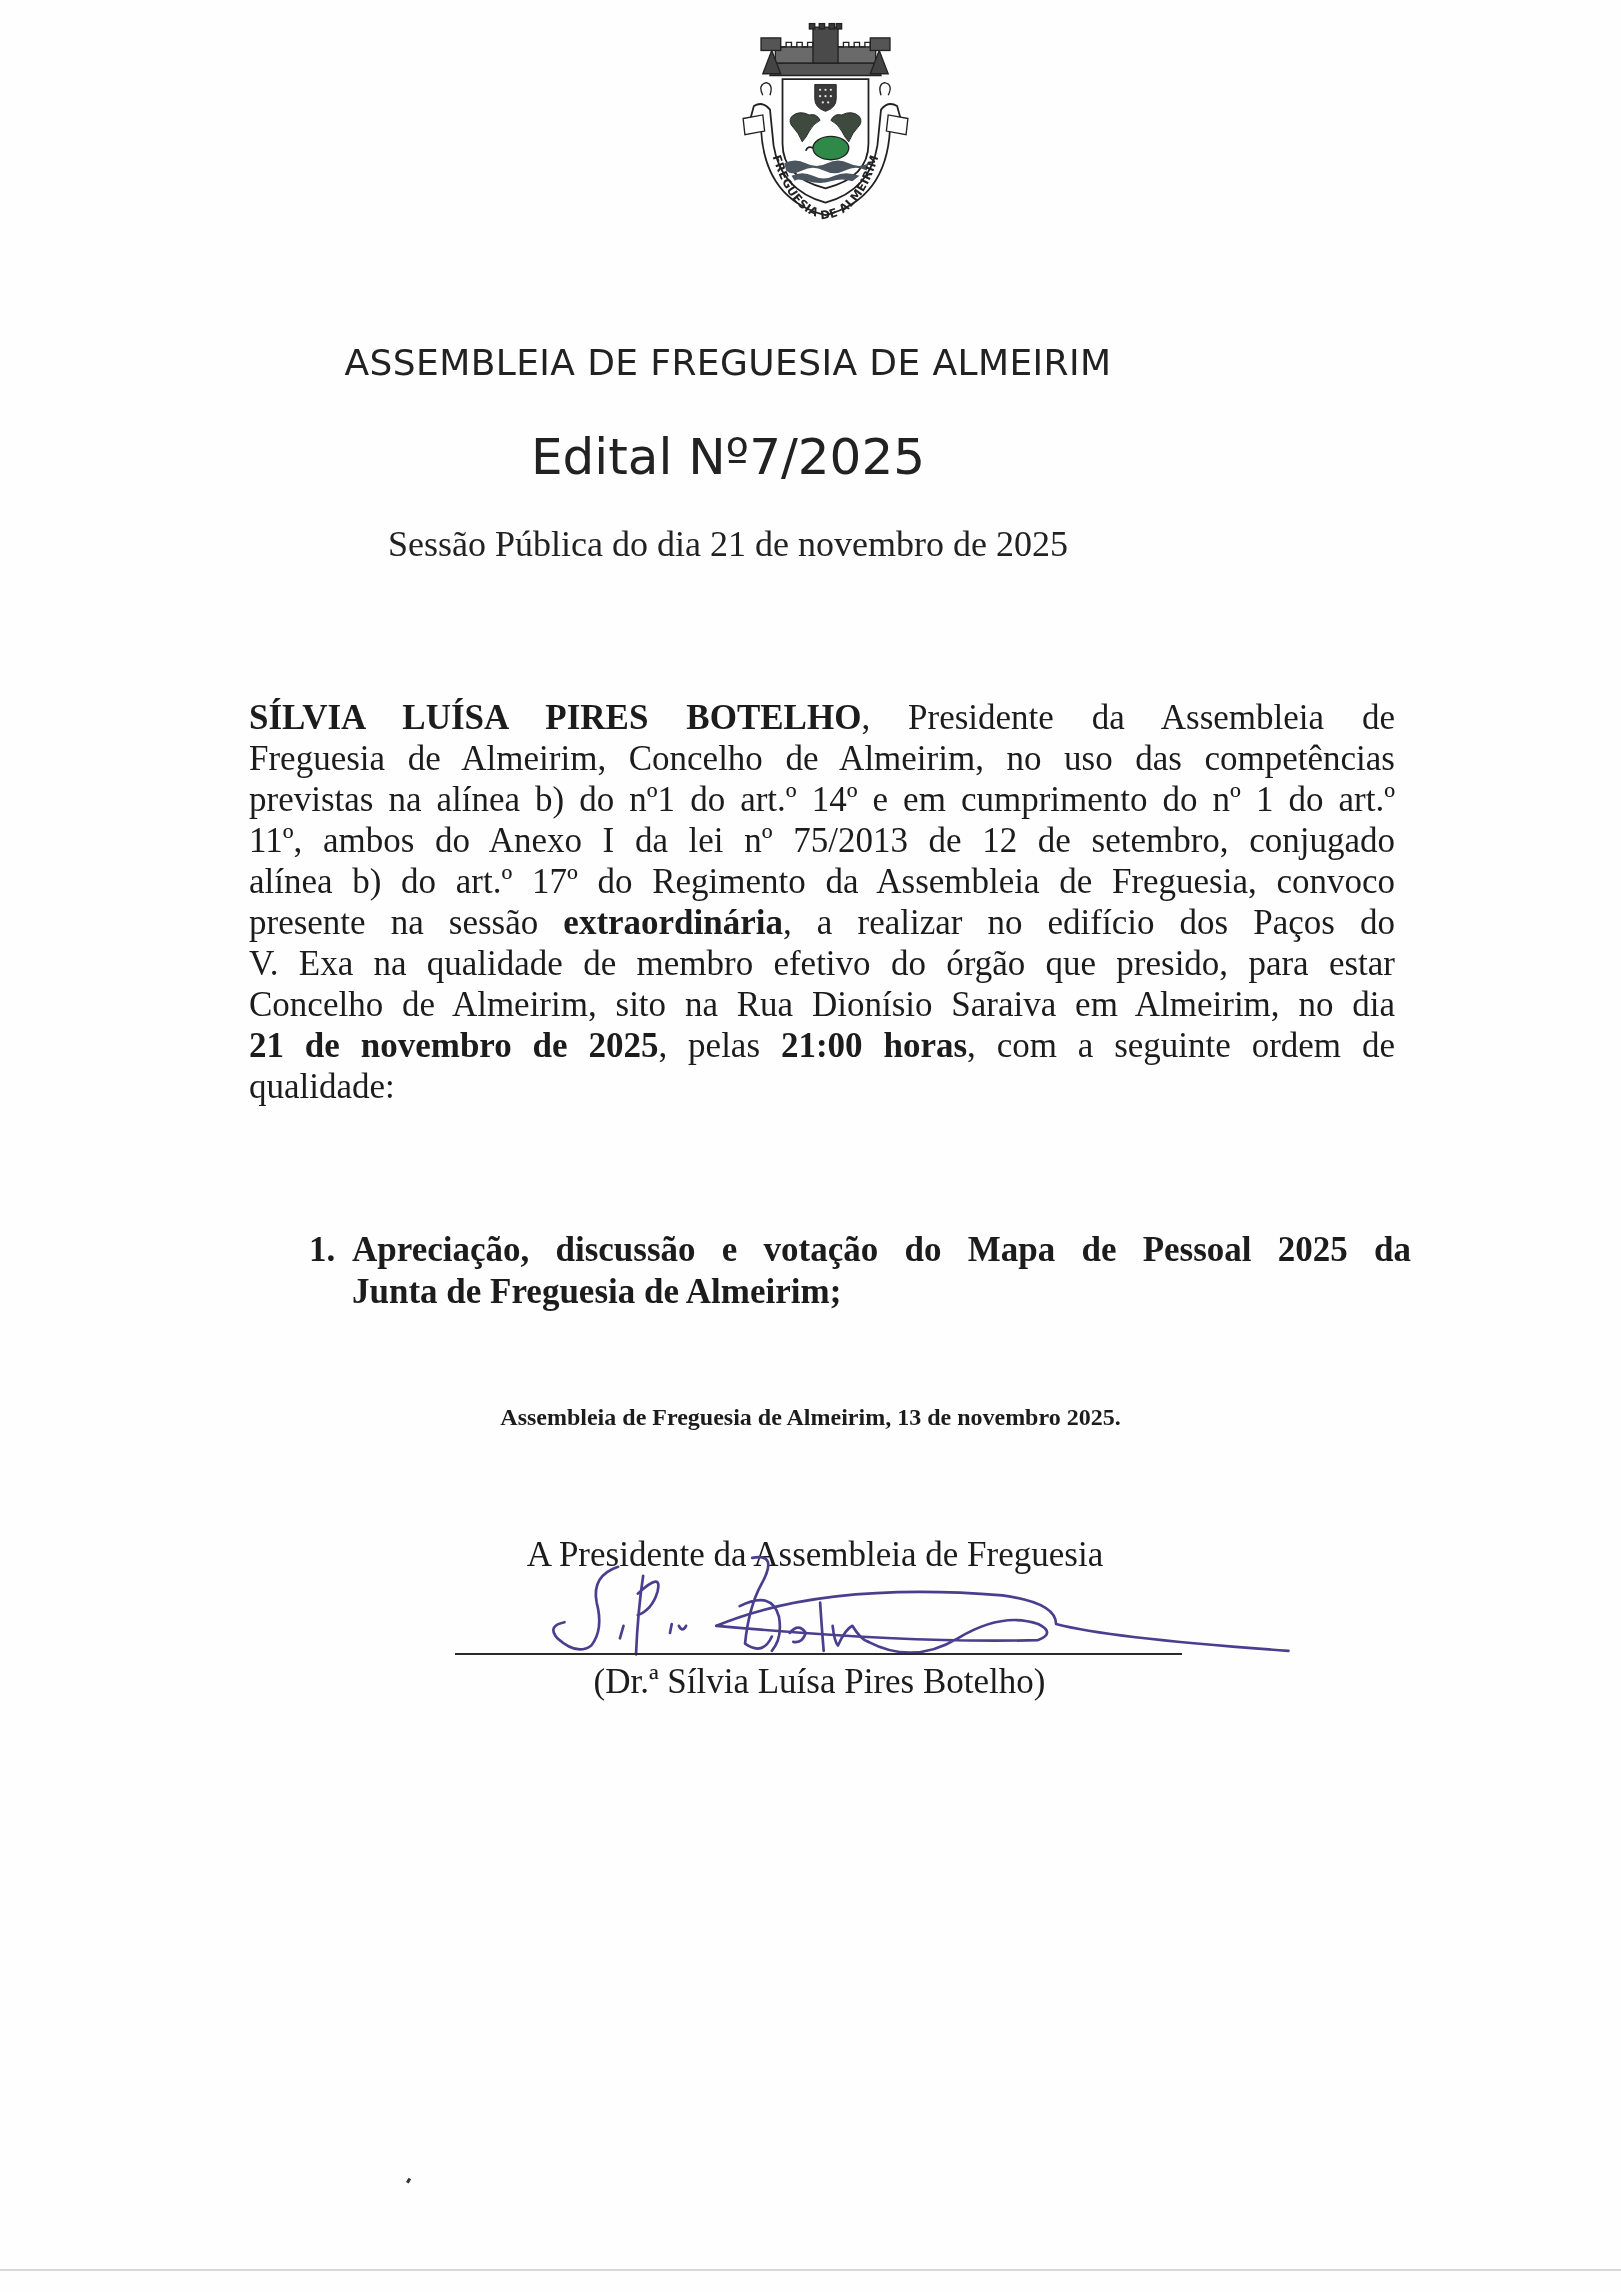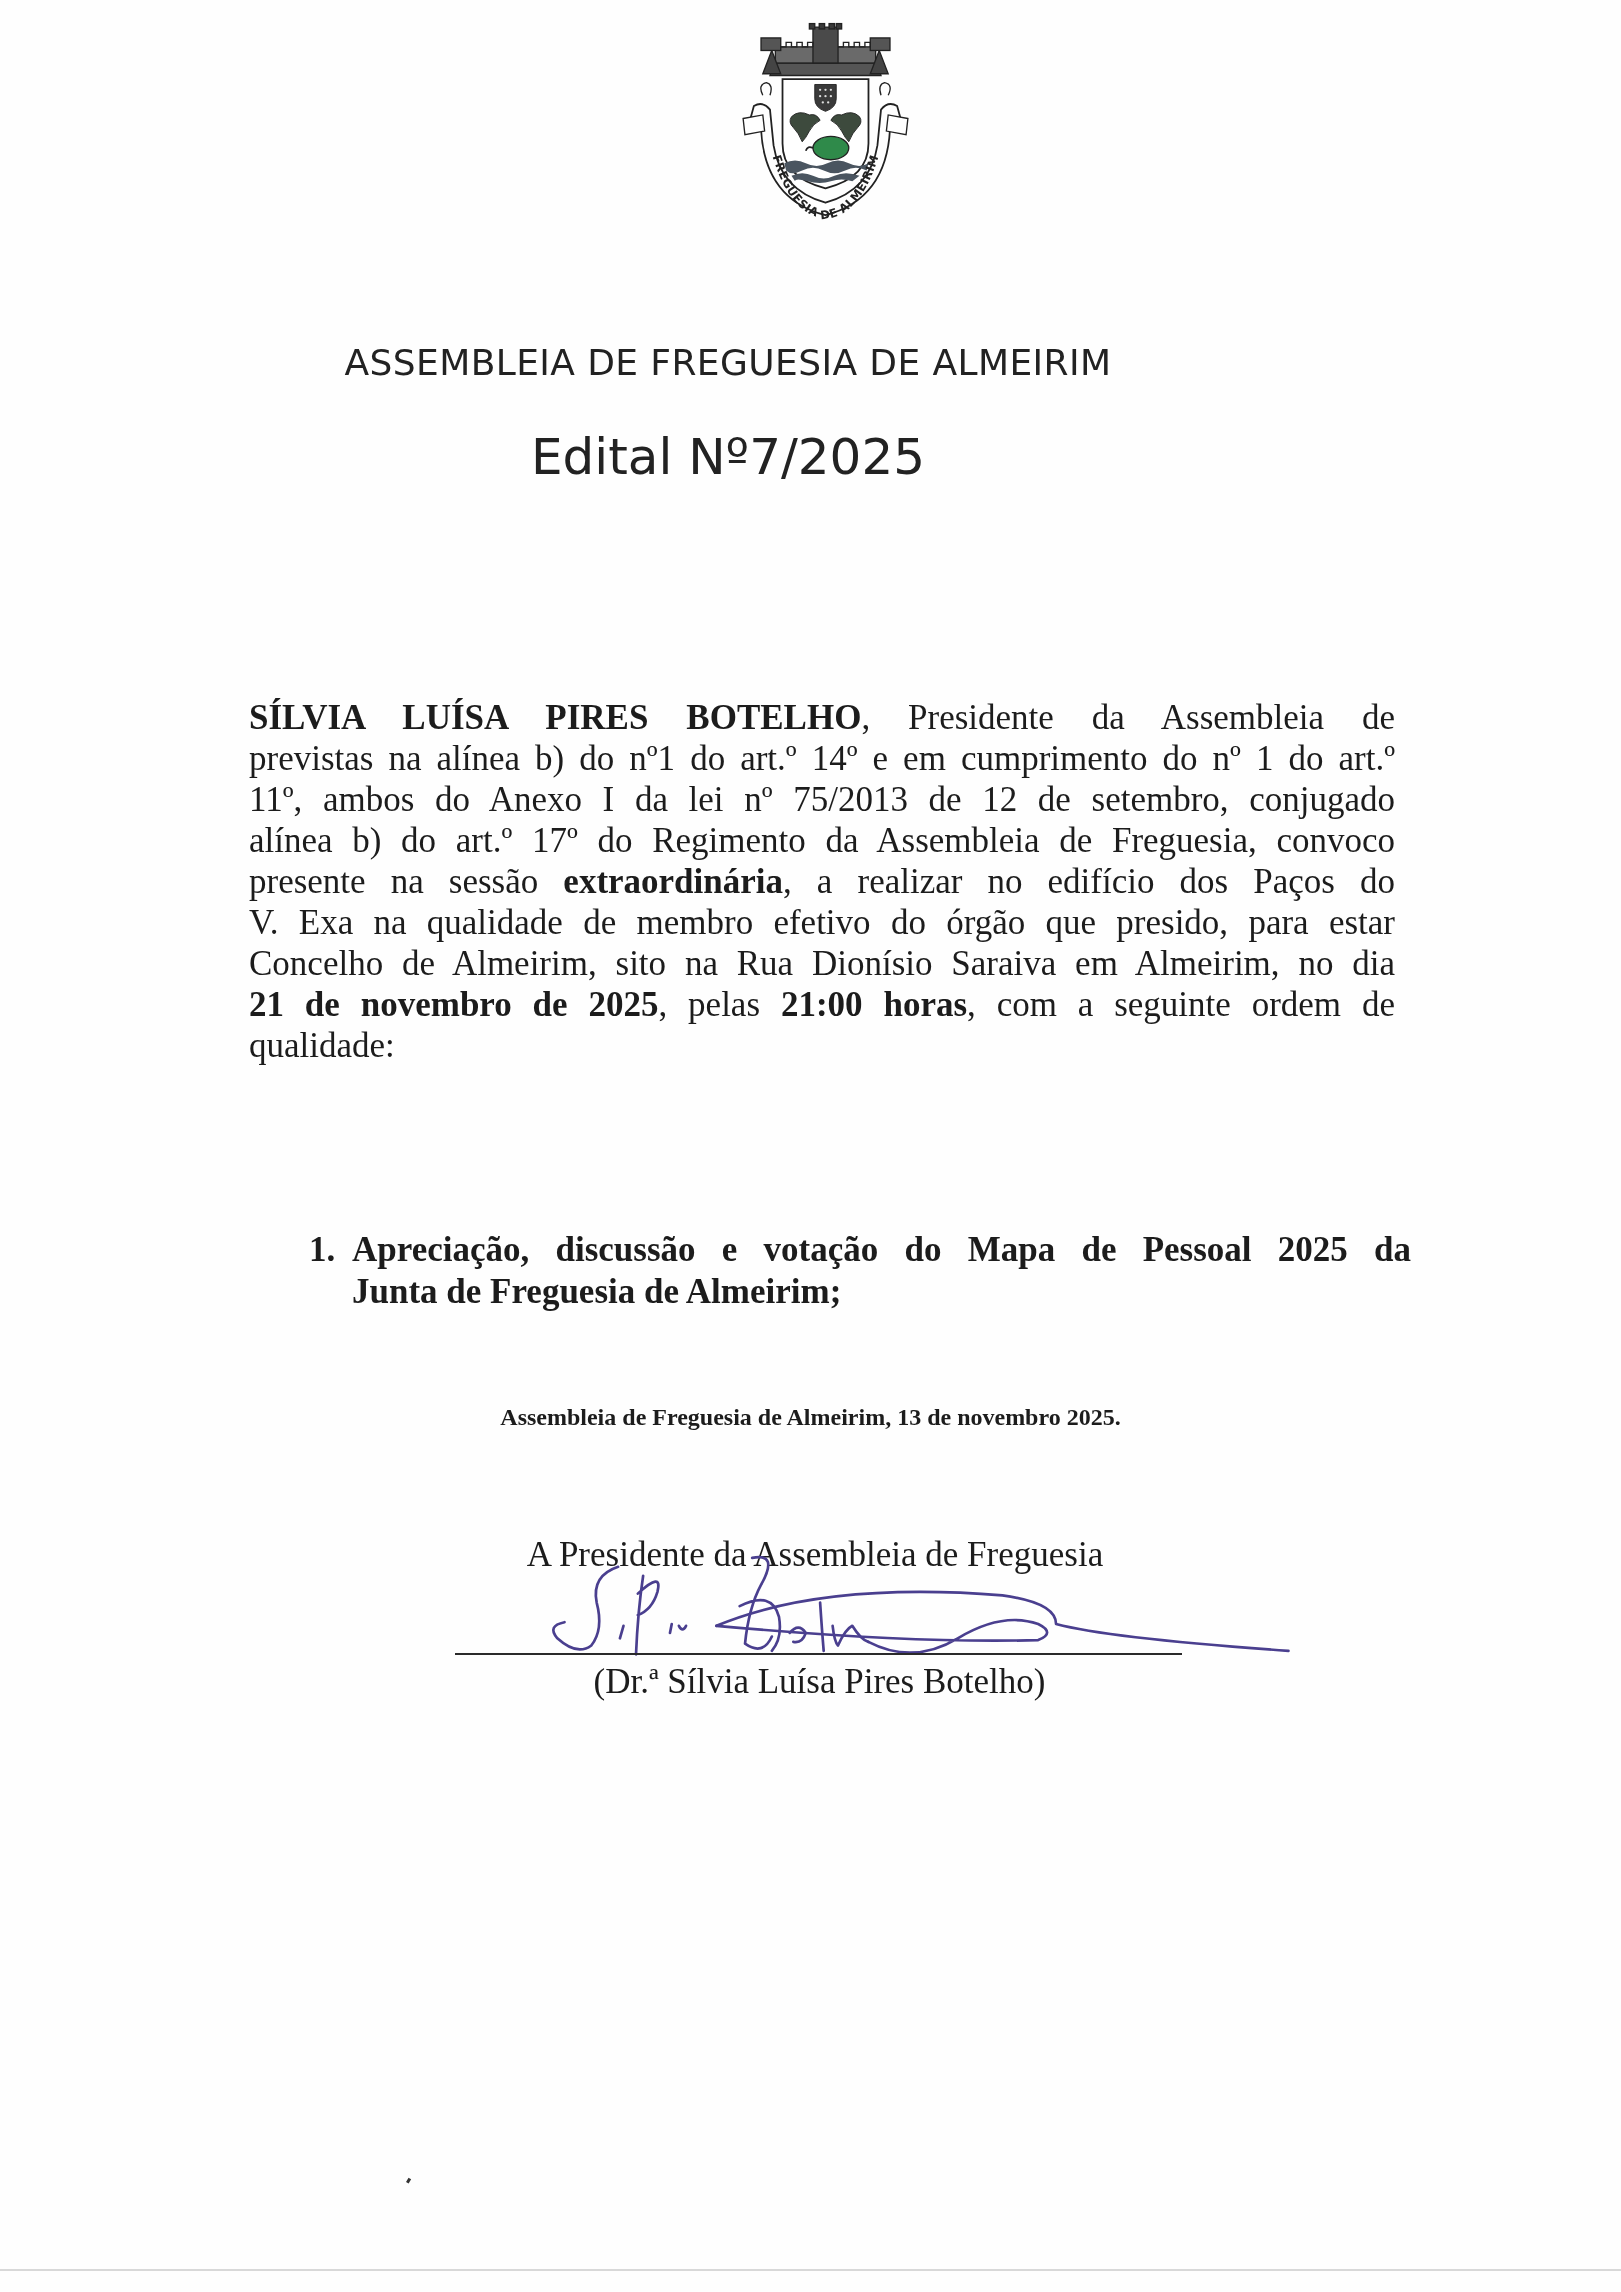--- a/index.html
+++ b/index.html
@@ -106,23 +106,25 @@
     <defs>
         <path id="motto-arc" d="M50 150 Q70 218 110 222 Q150 218 170 150"></path>
       </defs>
     <text font-family="DejaVu Sans, sans-serif" font-size="13" font-weight="bold" fill="#222" letter-spacing="0.5">
       <textPath href="#motto-arc" startOffset="50%" text-anchor="middle">FREGUESIA DE ALMEIRIM</textPath>
     </text>
   </svg>
 
   <div class="heading h-assembly">ASSEMBLEIA DE FREGUESIA DE ALMEIRIM</div>
   <div class="heading h-edital">Edital Nº7/2025</div>
+  <div class="heading h-session">Sessão Pública do dia 21 de novembro de 2025</div>
 
   <div class="body-text">
     <span class="line"><b>SÍLVIA LUÍSA PIRES BOTELHO</b><span>, Presidente da Assembleia de</span></span>
+    <span class="line">Freguesia de Almeirim, Concelho de Almeirim, no uso das competências</span>
     <span class="line">previstas na alínea b) do nº1 do art.º 14º e em cumprimento do nº 1 do art.º</span>
     <span class="line">11º, ambos do Anexo I da lei nº 75/2013 de 12 de setembro, conjugado</span>
     <span class="line">alínea b) do art.º 17º do Regimento da Assembleia de Freguesia, convoco</span>
     <span class="line"><span>presente na sessão </span><b>extraordinária</b><span>, a realizar no edifício dos Paços do</span></span>
     <span class="line">V. Exa na qualidade de membro efetivo do órgão que presido, para estar</span>
     <span class="line">Concelho de Almeirim, sito na Rua Dionísio Saraiva em Almeirim, no dia</span>
     <span class="line"><b>21 de novembro de 2025</b><span>, pelas </span><b>21:00 horas</b><span>, com a seguinte ordem de</span></span>
     <span class="line last">qualidade:</span>
   </div>
 

